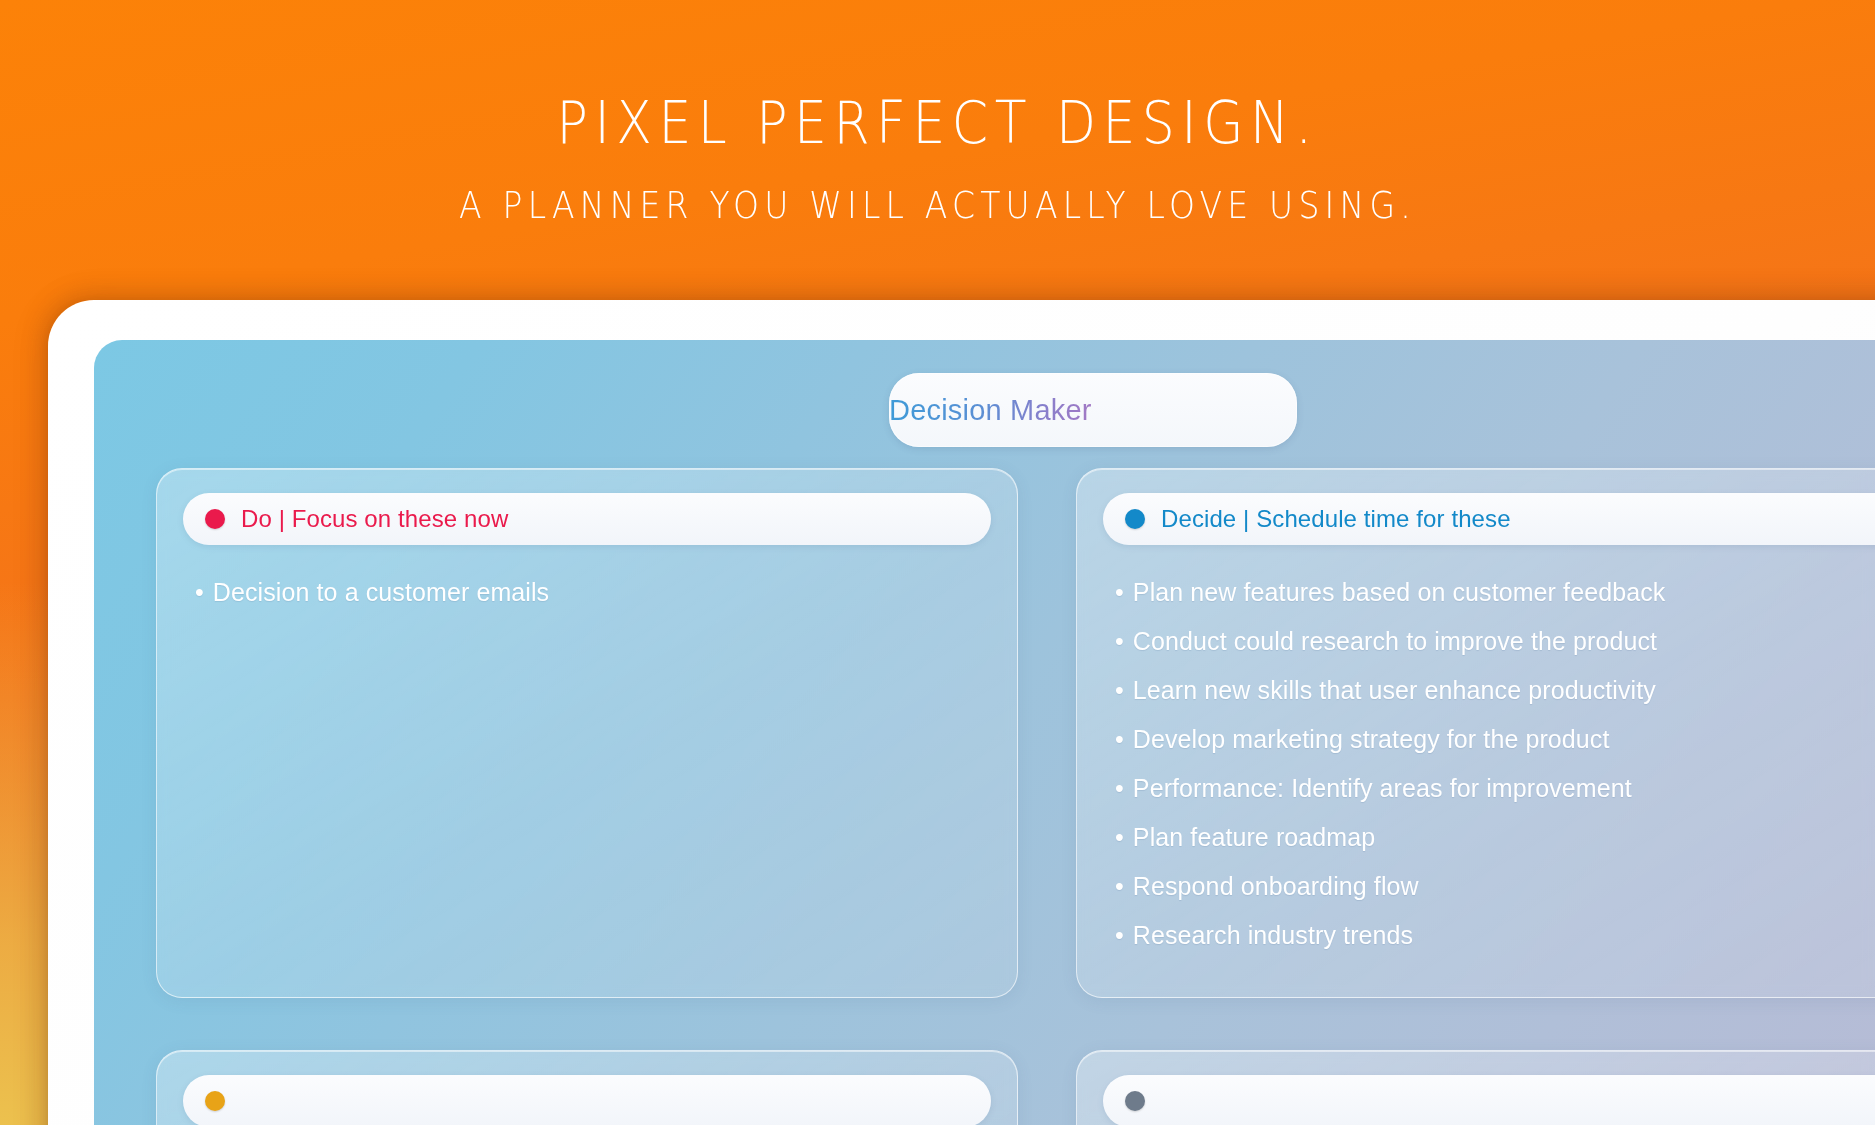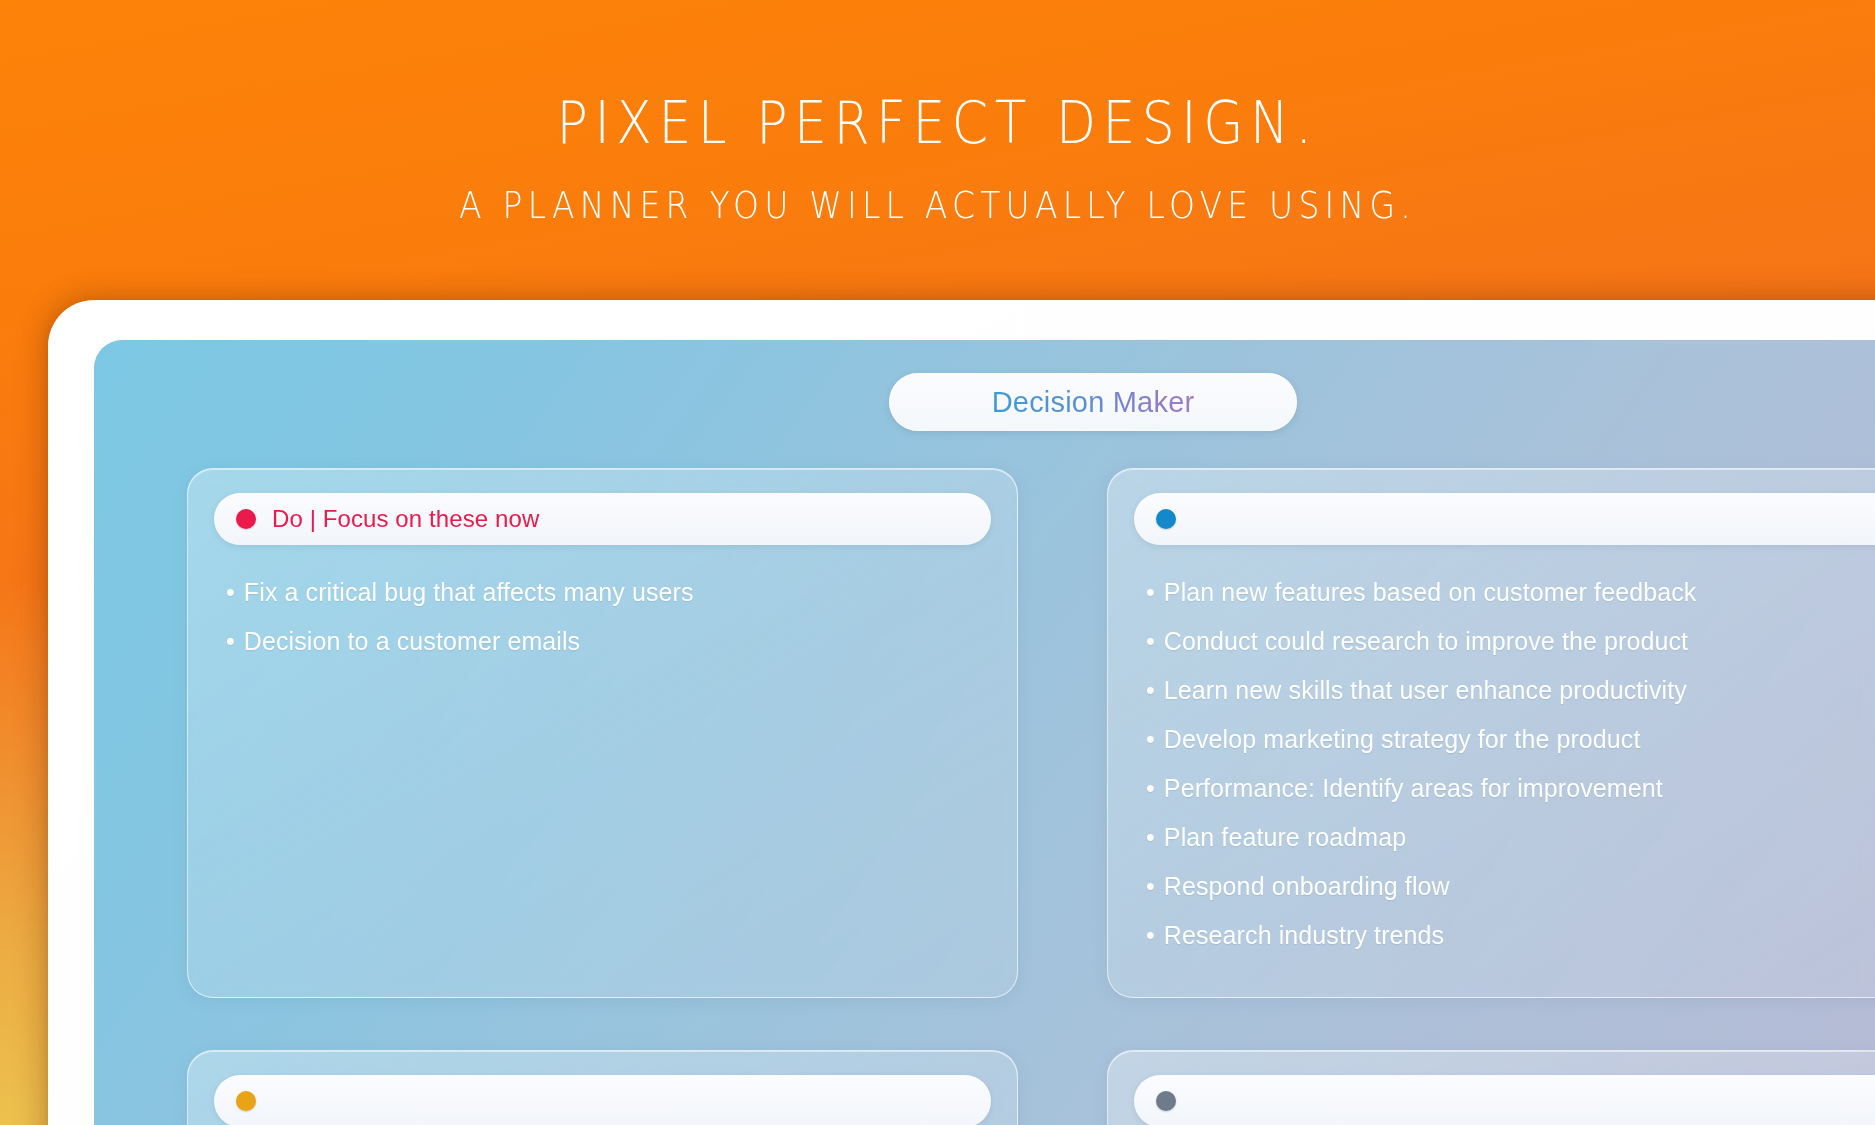--- a/index.html
+++ b/index.html
@@ -78,25 +78,25 @@
         #A8C2DA 56%,
         #B0BFD8 70%,
         #B6BCD6 84%,
         #BCBAD4 100%);
   }
 
   
   .title-pill {
     position:absolute;
     left:795px; top:33px;
-    width:408px; height:58px;
+    width:408px; height:74px;
     border-radius:30px;
     background:linear-gradient(180deg,#fbfcfe 0%,#f4f7fb 100%);
     box-shadow:0 2px 7px rgba(60,90,130,0.16), 0 0 0 1px rgba(255,255,255,0.55) inset;
-    display:flex; align-items:center; justify-content:center;
+    display:flex; align-items:center; 
   }
   .title-pill-text {
     font-size:29px;
     font-weight:400;
     letter-spacing:0.2px;
     background:linear-gradient(95deg,#3E9BD8 0%,#5A8FD4 45%,#8A7ECB 78%,#A379C4 100%);
     -webkit-background-clip:text;
     background-clip:text;
     color:transparent;
     -webkit-text-fill-color:transparent;
@@ -115,21 +115,20 @@
 
   .card {
     position:relative;
     height:530px;
     border-radius:26px;
     padding:24px 26px 26px 26px;
     background:linear-gradient(150deg, rgba(255,255,255,0.30) 0%, rgba(255,255,255,0.16) 55%, rgba(255,255,255,0.10) 100%);
     border:1px solid rgba(255,255,255,0.62);
     box-shadow:0 3px 16px rgba(70,100,140,0.10), 0 1px 0 rgba(255,255,255,0.5) inset;
     backdrop-filter:blur(6px);
-    margin-left:31px;
   }
 
   .card-header {
     height:52px;
     border-radius:26px;
     background:linear-gradient(180deg,#fbfcfe 0%,#f2f5fa 100%);
     box-shadow:0 2px 6px rgba(60,90,130,0.13);
     display:flex; align-items:center;
     padding:0 22px;
   }
@@ -183,28 +182,28 @@
       </div>
 
       <div class="grid">
 
         <div class="card">
           <div class="card-header">
             <span class="dot" style="background: rgb(234, 26, 76);"></span>
             <span class="card-header-text" style="color: rgb(234, 26, 76);">Do | Focus on these now</span>
           </div>
           <ul class="task-list">
-              <li><span class="bullet">•</span><span>Fix a critical bug that affects many users</span></li>
               <li><span class="bullet">•</span><span>Decision to a customer emails</span></li>
             </ul>
         </div>
 
         <div class="card">
           <div class="card-header">
             <span class="dot" style="background: rgb(19, 137, 201);"></span>
+            <span class="card-header-text" style="color: rgb(19, 137, 201);">Decide | Schedule time for these</span>
           </div>
           <ul class="task-list">
               <li><span class="bullet">•</span><span>Plan new features based on customer feedback</span></li>
               <li><span class="bullet">•</span><span>Conduct could research to improve the product</span></li>
               <li><span class="bullet">•</span><span>Learn new skills that user enhance productivity</span></li>
               <li><span class="bullet">•</span><span>Develop marketing strategy for the product</span></li>
               <li><span class="bullet">•</span><span>Performance: Identify areas for improvement</span></li>
               <li><span class="bullet">•</span><span>Plan feature roadmap</span></li>
               <li><span class="bullet">•</span><span>Respond onboarding flow</span></li>
               <li><span class="bullet">•</span><span>Research industry trends</span></li>

